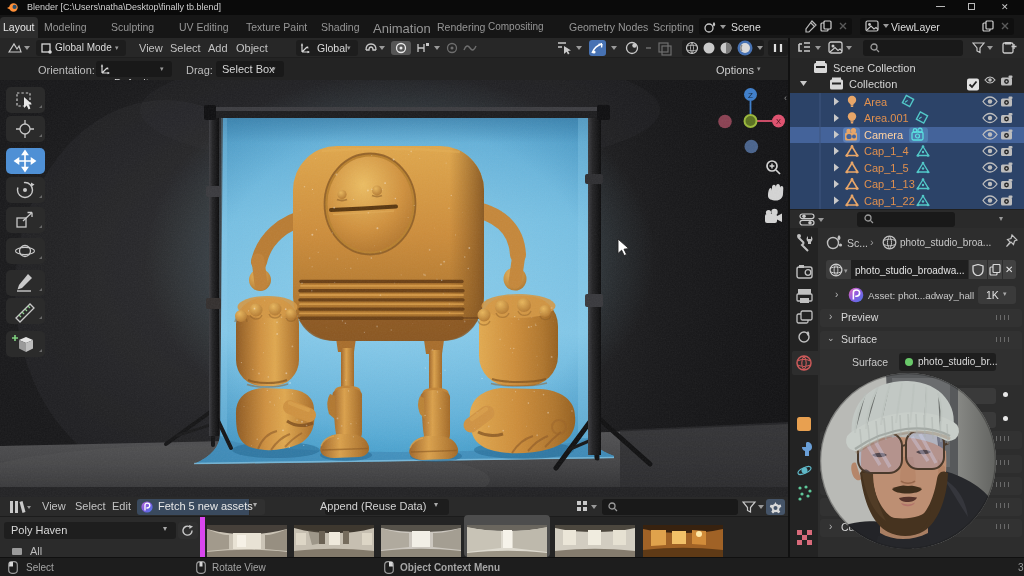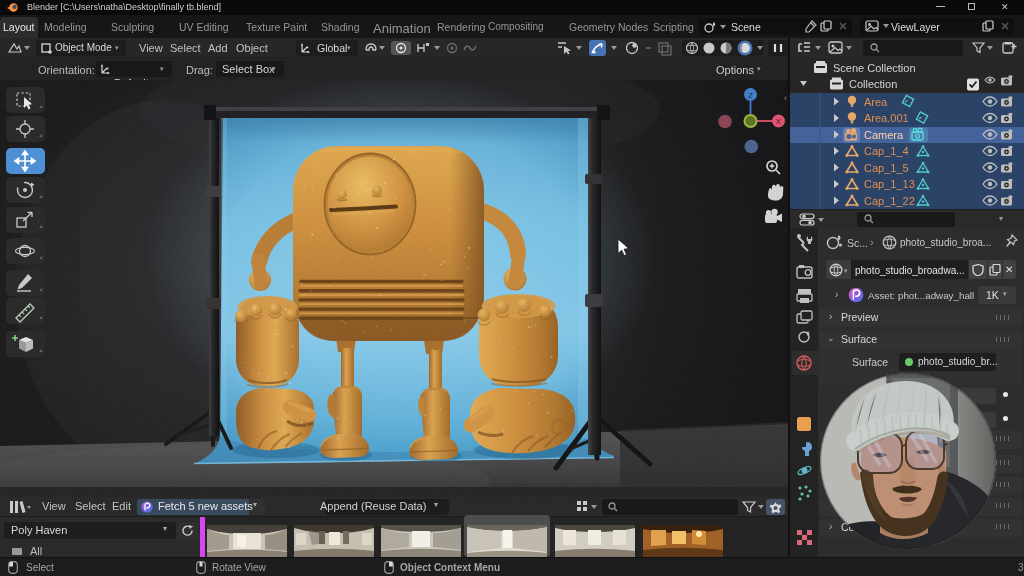--- a/index.html
+++ b/index.html
@@ -71,21 +71,21 @@
 <div class="abs" style="left:0;top:38px;width:788px;height:20px;background:#272727;border-bottom:1px solid #1e1e1e;">
   <svg class="abs" style="left:7px;top:4px" width="26" height="12" viewBox="0 0 26 12">
     <path d="M2,10 L7,2 L10,7 L12,4 L14,10 Z" fill="none" stroke="#c9c9c9" stroke-width="1.2"></path>
     <path d="M17,4 L23,4 L20,8 Z" fill="#9a9a9a"></path>
   </svg>
   <div class="abs fld" style="left:36px;top:2px;width:90px;height:16px;"></div>
   <svg class="abs" style="left:41px;top:5px" width="11" height="11" viewBox="0 0 11 11">
       <rect x="1" y="1" width="8" height="8" fill="none" stroke="#d8d8d8" stroke-width="1.3"></rect>
       <circle cx="9" cy="9" r="1.8" fill="#d8d8d8"></circle>
     </svg>
-  <div class="abs txt" style="left:55px;top:4px;color:#dcdcdc;font-size:10px;">Object Mode</div>
+  <div class="abs txt" style="left:55px;top:4px;color:#dcdcdc;font-size:10px;">Global Mode</div>
   <div class="abs txt" style="left:115px;top:6px;color:#9a9a9a;font-size:7px;">▾</div>
   <div class="abs txt" style="left:139px;top:4px;">View</div>
   <div class="abs txt" style="left:170px;top:4px;">Select</div>
   <div class="abs txt" style="left:208px;top:4px;">Add</div>
   <div class="abs txt" style="left:236px;top:4px;">Object</div>
   <div class="abs fld" style="left:296px;top:2px;width:62px;height:16px;"></div>
   <svg class="abs" style="left:300px;top:4px" width="12" height="12" viewBox="0 0 12 12">
     <path d="M2,10 L2,3 M2,10 L9,10 M2,10 L7,5" stroke="#d8d8d8" stroke-width="1.2" fill="none"></path>
     <path d="M2,1 L0.8,3.5 L3.2,3.5 Z M10,10 L7.5,8.8 L7.5,11.2 Z M8,4 L8.5,6.5 L6,6 Z" fill="#d8d8d8"></path>
   </svg>

